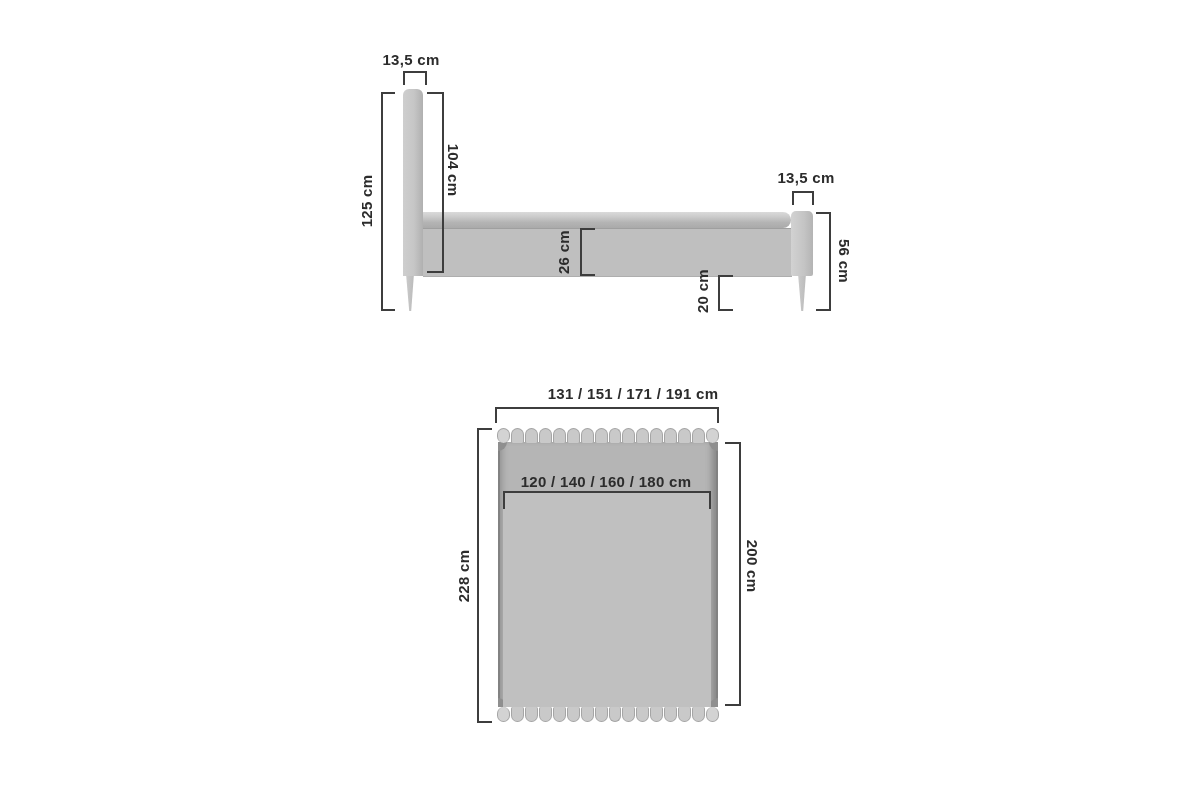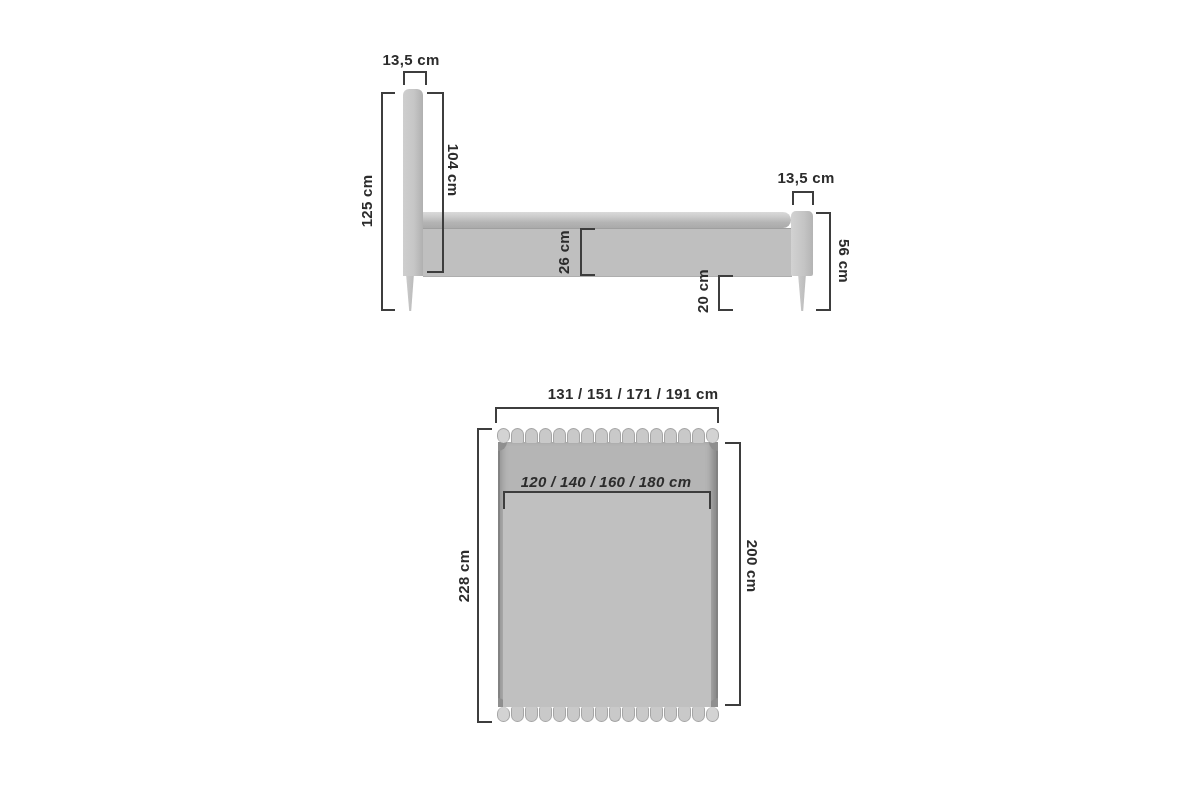--- a/index.html
+++ b/index.html
@@ -150,21 +150,21 @@
         <div class="slat"></div>
       </div>
 
     <div class="bed-body"></div>
     <div class="corner-shade" style="left:498px;top:442px;border-radius:0 0 9px 0;"></div>
     <div class="corner-shade" style="left:709px;top:442px;border-radius:0 0 0 9px;"></div>
     <div class="corner-shade" style="left:498px;top:698px;border-radius:0 9px 0 0;"></div>
     <div class="corner-shade" style="left:709px;top:698px;border-radius:9px 0 0 0;"></div>
     <div class="mattress-top"></div>
 
-    <div class="dim-label center" style="left:606px;top:481px;z-index:2;font-style:italic;">120 / 140 / 160 / 180 cm</div>
+    <div class="dim-label center" style="left:606px;top:481px;z-index:2;">120 / 140 / 160 / 180 cm</div>
     <div class="hline" style="left:503px;top:491px;width:208px;z-index:2;"></div>
     <div class="vline" style="left:503px;top:491px;height:18px;z-index:2;"></div>
     <div class="vline" style="left:709px;top:491px;height:18px;z-index:2;"></div>
 
     <div class="slat-row bottom" style="top:707px;">
         <div class="slat"></div>
         <div class="slat"></div>
         <div class="slat"></div>
         <div class="slat"></div>
         <div class="slat"></div>

